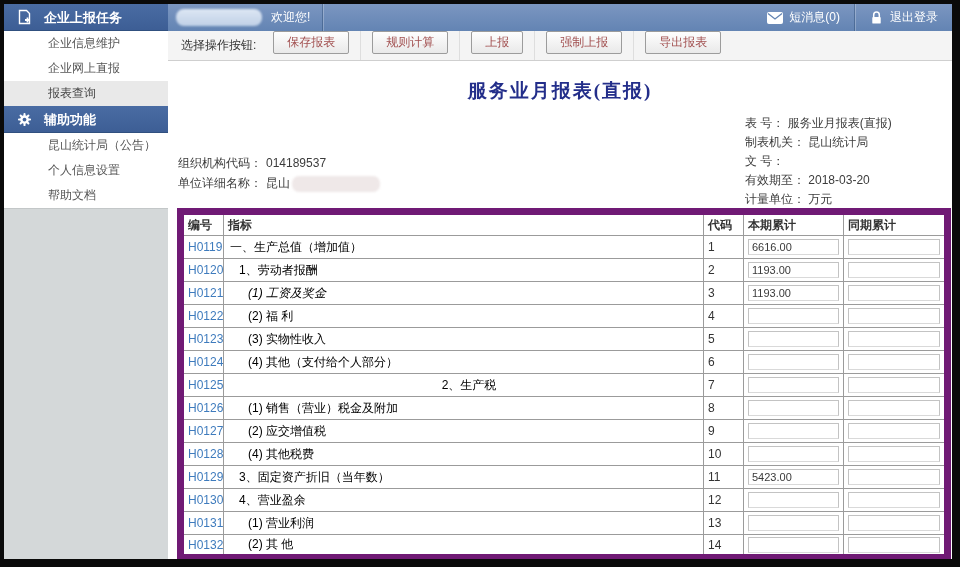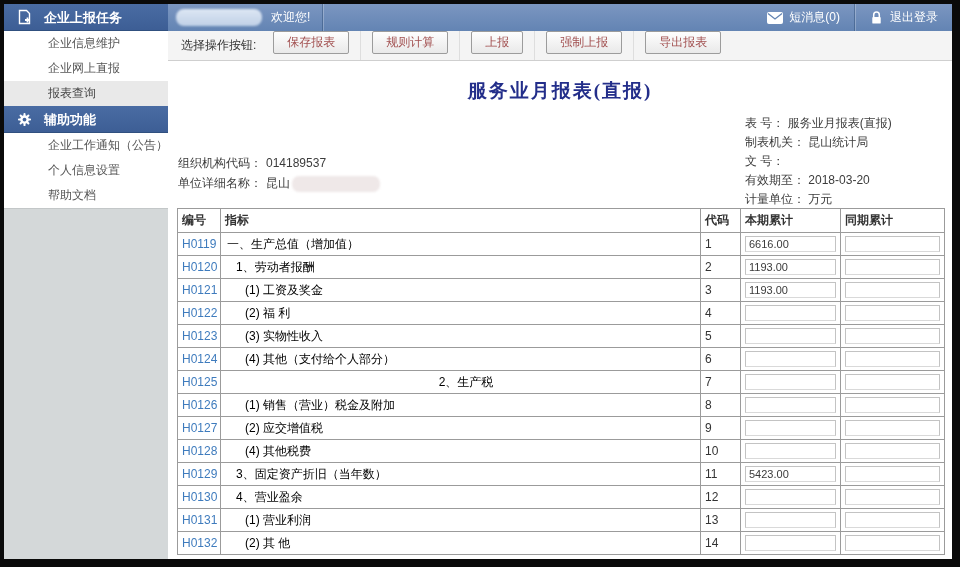--- a/index.html
+++ b/index.html
@@ -32,21 +32,21 @@
 
   .content { position:relative; flex:1; background:#fff; overflow:hidden; }
   .report-title { text-align:center; margin-top:17px; font-family:"Liberation Serif","DejaVu Serif",serif; font-size:19px; font-weight:bold; color:#232e8a; letter-spacing:2px; }
 
   .meta-left { position:absolute; left:10px; top:92px; color:#3c3c3c; line-height:20px; }
   .meta-left .val { margin-left:4px; }
   .name-blob { display:inline-block; vertical-align:middle; width:88px; height:16px; margin-left:2px; border-radius:7px; background:#efe8e8; filter:blur(1px); }
 
   .meta-right { position:absolute; left:537px; top:53px; color:#3c3c3c; line-height:19px;margin-left:40px; }
 
-  table.report { position:absolute; left:9px; top:147px; width:767px; border-collapse:collapse; table-layout:fixed; font-size:12px; border:1px solid #701a75; }
+  table.report { position:absolute; left:9px; top:147px; width:767px; border-collapse:collapse; table-layout:fixed; font-size:12px; border:7px solid #701a75; }
   table.report th, table.report td { border:1px solid #9b9b9b; height:23px; padding:0 4px; white-space:nowrap; overflow:hidden; text-align:left; }
   table.report thead th { height:24px; font-weight:bold; color:#333; background:#fff; }
   td.cell-id a { color:#3e7bbd; text-decoration:none; cursor:pointer; }
   td.cell-code { color:#333; }
   td.cell-val { padding:0 3px; }
   td.cell-val input { width:100%; height:16px; border:1px solid #c3c3c3; border-bottom-color:#d9d9d9; font-family:"Liberation Sans","DejaVu Sans",sans-serif; font-size:11px; padding:0 3px; color:#3a3a3a; background:#fff; }
 </style>
 </head>
 <body>
 
@@ -74,21 +74,21 @@
                 <rect x="6.9" y="1" width="2.2" height="14" rx="1" transform="rotate(45 8 8)"></rect>
                 <rect x="6.9" y="1" width="2.2" height="14" rx="1" transform="rotate(90 8 8)"></rect>
                 <rect x="6.9" y="1" width="2.2" height="14" rx="1" transform="rotate(135 8 8)"></rect>
                 <circle cx="8" cy="8" r="4.6"></circle>
               </g>
               <circle cx="8" cy="8" r="2" fill="#42649c"></circle>
             </svg>
           </span>
           <span>辅助功能</span>
         </div>
-        <div class="side-item">企业工作通知（公告）</div>
+        <div class="side-item">昆山统计局（公告）</div>
         <div class="side-item">个人信息设置</div>
         <div class="side-item">帮助文档</div>
       </div>
     <div class="sidebar-filler"></div>
   </aside>
 
   <div class="main">
 
     <header class="topbar">
       <span class="user-blob"></span>
@@ -175,21 +175,21 @@
             </tr>
             <tr>
               <td class="cell-id"><a>H0120</a></td>
               <td style="padding-left: 15px;">1、劳动者报酬</td>
               <td class="cell-code">2</td>
               <td class="cell-val"><input type="text" value="1193.00" style=""></td>
               <td class="cell-val"><input type="text" style=""></td>
             </tr>
             <tr>
               <td class="cell-id"><a>H0121</a></td>
-              <td style="padding-left: 24px;">(1) 工资及奖金</td>
+              <td style="padding-left: 24px; font-style: italic;">(1) 工资及奖金</td>
               <td class="cell-code">3</td>
               <td class="cell-val"><input type="text" value="1193.00" style=""></td>
               <td class="cell-val"><input type="text" style=""></td>
             </tr>
             <tr>
               <td class="cell-id"><a>H0122</a></td>
               <td style="padding-left: 24px;">(2) 福 利</td>
               <td class="cell-code">4</td>
               <td class="cell-val"><input type="text" style=""></td>
               <td class="cell-val"><input type="text" style=""></td>

